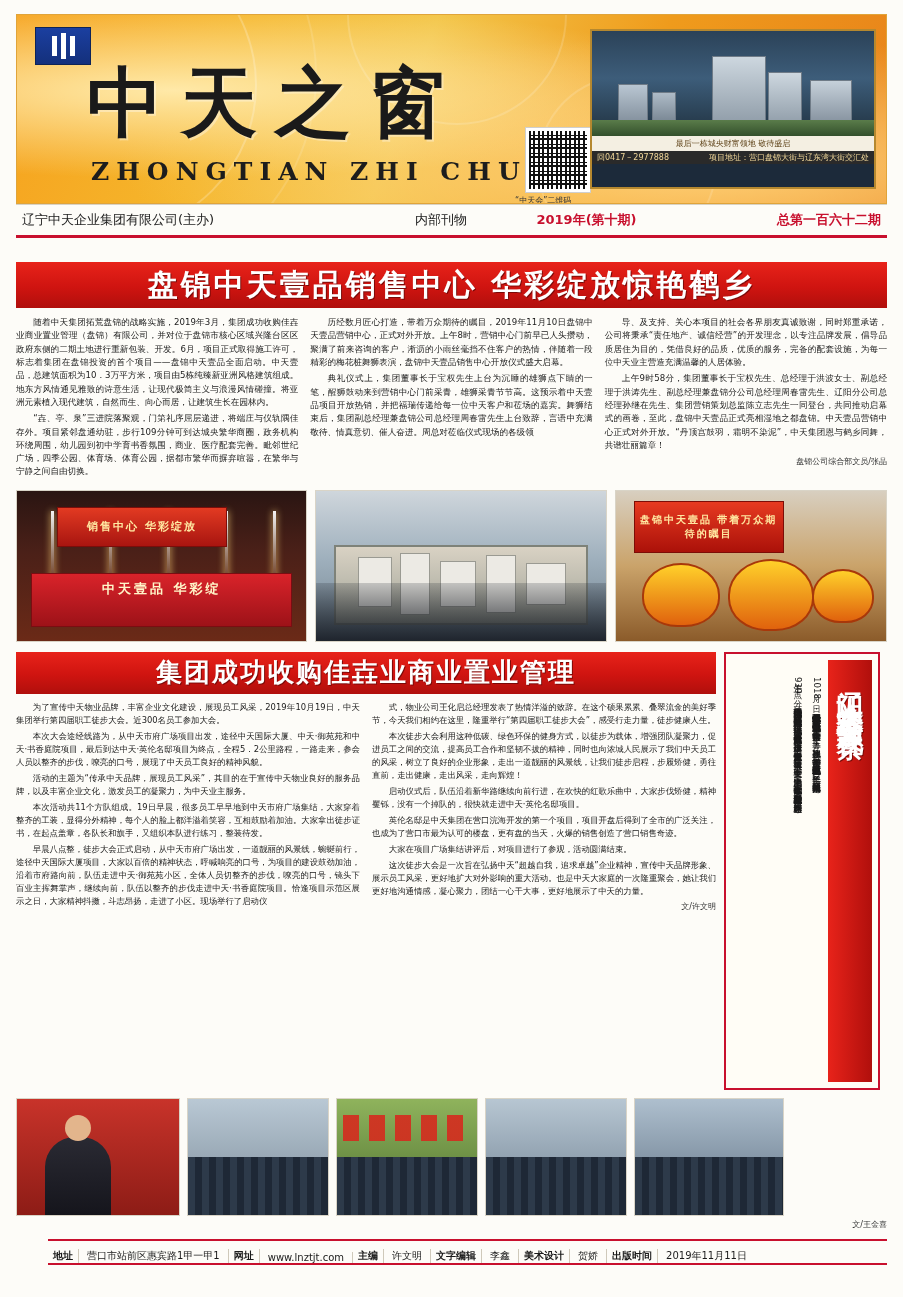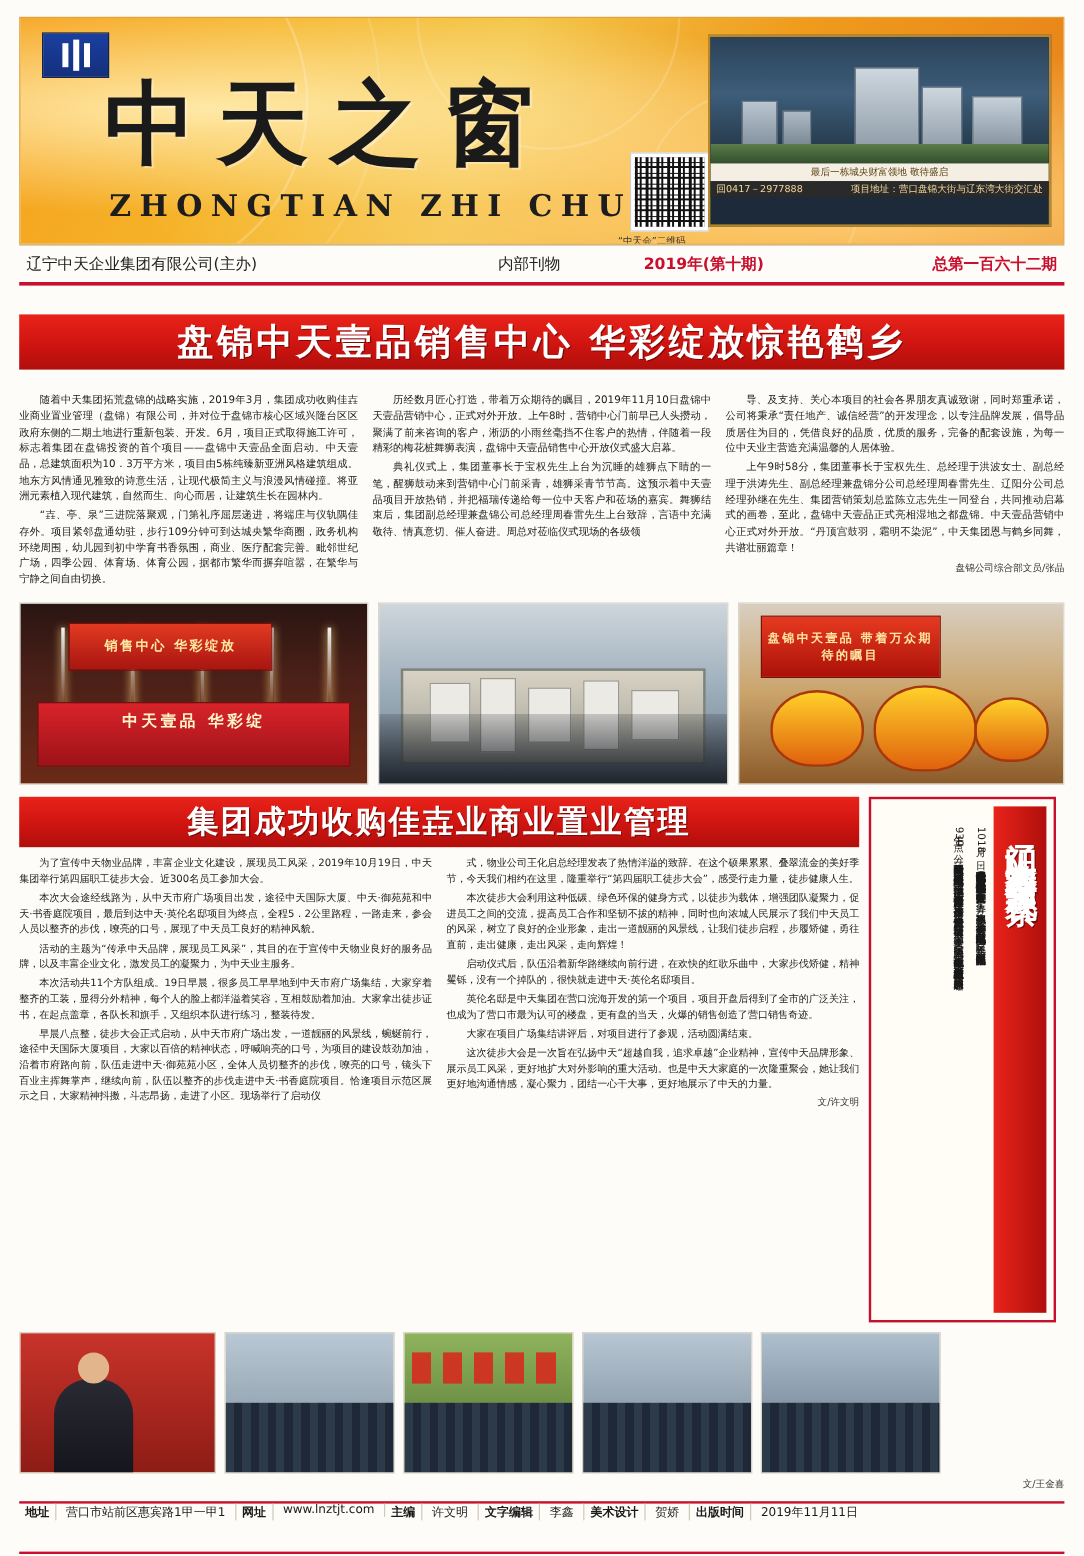--- a/index.html
+++ b/index.html
@@ -143,21 +143,21 @@
     display:flex; align-items:center; justify-content:center;
   }
   .headline-bar .h1 {
     font-family:"DejaVu Serif","Liberation Serif",serif;
     font-size:30px; font-weight:bold; color:#ffffff;
     letter-spacing:3px; text-shadow:1px 1px 0 #7a0a08;
   }
 
   
   .a1-cols {
-    display:flex; gap:12px; margin-top:20px;
+    display:flex; gap:12px; margin-top:8px;
     font-family:"DejaVu Sans","Liberation Sans",sans-serif;
   }
   .a1-col {
     flex:1; font-size:8.6px; line-height:1.55; color:#1a1a1a;
     text-align:justify;
   }
   .a1-col p { margin:0 0 3px 0; text-indent:2em; }
   .sig { text-align:right; font-size:8px; color:#333; margin-top:4px; }
 
   
@@ -278,21 +278,21 @@
   .flagrow {
     position:absolute; top:16px; left:6px; right:6px; height:26px;
     background:repeating-linear-gradient(90deg,#d52b1e 0 16px, rgba(0,0,0,0) 16px 26px);
     opacity:.9;
   }
   .sig2 { font-size:8px; color:#333; text-align:right; margin-top:3px; }
 
   
   .footer {
     margin-top:9px; border-top:2px solid #c8102e; border-bottom:2px solid #c8102e;
-    height:44px; display:flex; align-items:flex-start; font-size:10px; color:#1a1a1a;
+    height:26px; display:flex; align-items:flex-end; font-size:10px; color:#1a1a1a;margin-left:32px;
   }
   .f-lab { font-weight:bold; padding:0 5px; border-right:1px solid #cfc9ba; }
   .f-val { padding:0 8px; border-right:1px solid #cfc9ba; }
   .f-val.last { border-right:none; }
 </style>
 </head>
 <body>
 
 <div class="page">
 

